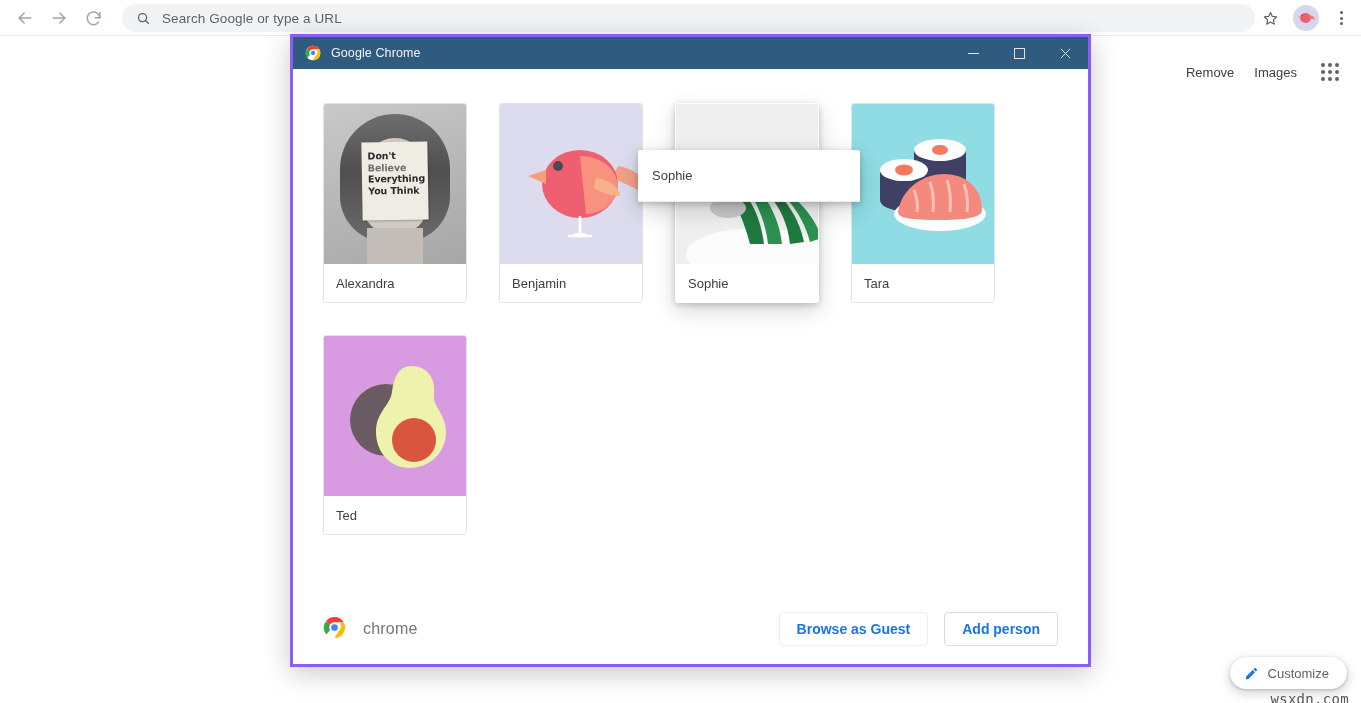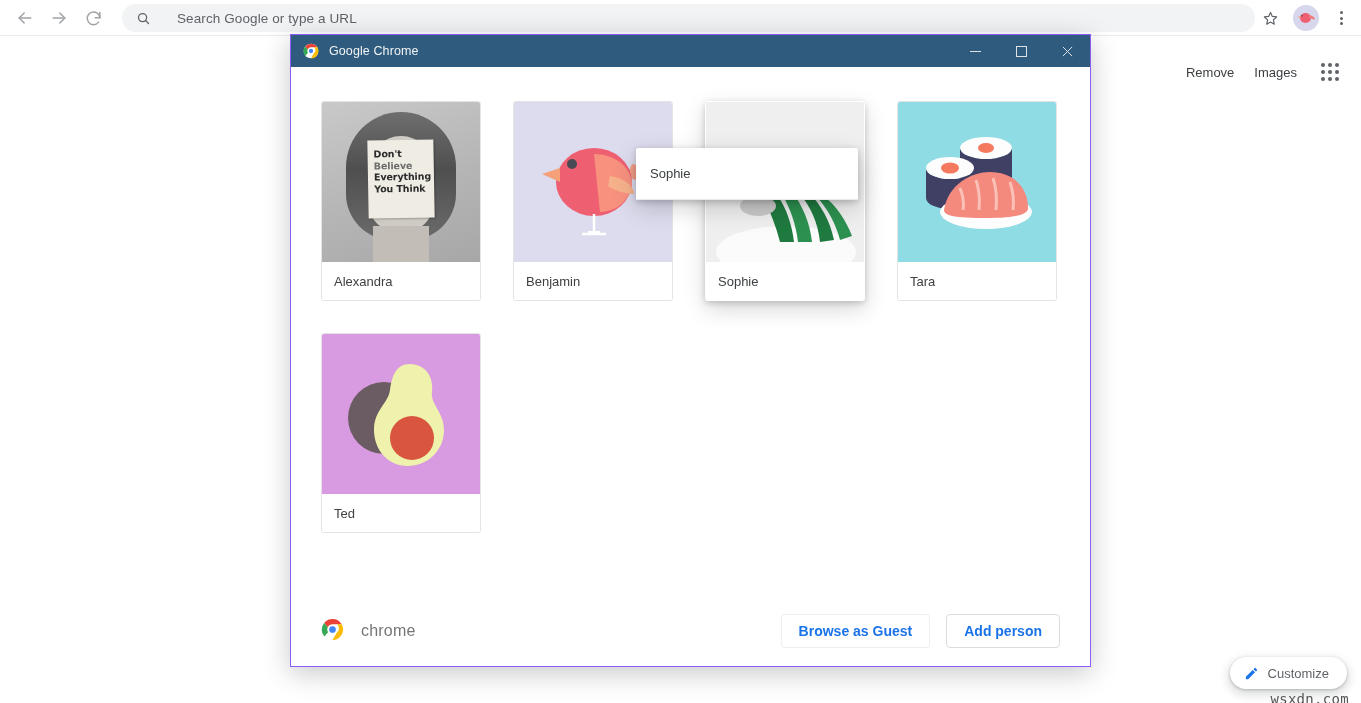--- a/index.html
+++ b/index.html
@@ -21,21 +21,21 @@
     color: #a0a3a7;
   }
   .nav-btn svg { display: block; }
   .nav-btn.back { margin-left: 8px; }
   .omnibox {
     margin-left: 12px; height: 28px; flex: 1; max-width: 1140px;
     background: #f1f3f4; border-radius: 14px; display: flex; align-items: center;
     padding: 0 14px; gap: 11px;
   }
   .omnibox .search-glyph { color: #5f6368; display: flex; }
-  .omnibox-text { font-size: 13.5px; color: #5f6368; letter-spacing: .1px; margin-left: 15px; }
+  .omnibox-text { font-size: 13.5px; color: #5f6368; letter-spacing: .1px; }
   .toolbar-right { display: flex; align-items: center; gap: 2px; margin-left: auto; padding-right: 6px; }
   .star-btn { width: 30px; height: 30px; display: flex; align-items: center; justify-content: center; color: #5f6368; }
   .avatar-btn {
     width: 26px; height: 26px; border-radius: 50%; margin: 0 6px;
     background: #d6d6ec; overflow: hidden; position: relative;
   }
   .avatar-btn .mini-bird { position: absolute; left: 3px; top: 5px; width: 20px; height: 16px; }
   .dots-btn { width: 28px; height: 30px; display: flex; flex-direction: column; align-items: center; justify-content: center; gap: 2.5px; }
   .dots-btn i { width: 3px; height: 3px; border-radius: 50%; background: #5f6368; display: block; }
   .toolbar-sep { position: absolute; left: 0; top: 35px; width: 1361px; height: 1px; background: #e8eaed; }
@@ -61,41 +61,41 @@
   .customize-label { font-size: 13px; color: #5f6368; }
   .watermark {
     position: absolute; right: 12px; bottom: -4px; font-size: 14px; color: #555;
     font-family: "DejaVu Sans Mono", monospace; letter-spacing: .3px;
   }
 
   
   .picker-window {
     position: absolute; left: 290px; top: 34px; width: 801px; height: 633px;
     background: #ffffff;
-    border: 1px solid #8b5cf6;
+    border: 3px solid #8b5cf6;
     box-shadow: 0 6px 26px rgba(0,0,0,.22);
     display: flex; flex-direction: column;
   }
   .picker-titlebar {
     height: 32px; background: #2f5c7e; display: flex; align-items: center;
     flex: 0 0 32px; color: #fff;
   }
   .picker-titlebar .app-icon { width: 16px; height: 16px; margin-left: 12px; margin-right: 10px; }
   .picker-title { font-size: 12.5px; color: #f1f3f4; letter-spacing: .1px; }
   .win-ctrls { margin-left: auto; display: flex; height: 32px; }
   .win-btn { width: 46px; height: 32px; display: flex; align-items: center; justify-content: center; color: #e8eaed; }
   .win-btn .min-bar { width: 11px; height: 1px; background: #dfe3e6; display: block; }
   .win-btn .max-box { width: 11px; height: 11px; border: 1px solid #dfe3e6; display: block; }
 
   .picker-body { flex: 1; position: relative; background: #fff; padding: 34px 30px 0 30px; }
 
   .cards-grid { display: flex; flex-wrap: wrap; gap: 32px 32px; }
 
   .profile-card {
-    width: 160px; background: #fff;
+    width: 144px; background: #fff;
     border: 1px solid #e3e3e3; border-radius: 3px;
     overflow: hidden; position: relative;
   }
   .profile-card.active {
     border-color: transparent;
     box-shadow: 0 2px 6px rgba(0,0,0,.18), 0 8px 22px rgba(0,0,0,.16);
     z-index: 6;
   }
   .card-photo { width: 100%; height: 160px; position: relative; overflow: hidden; }
   .card-name {

